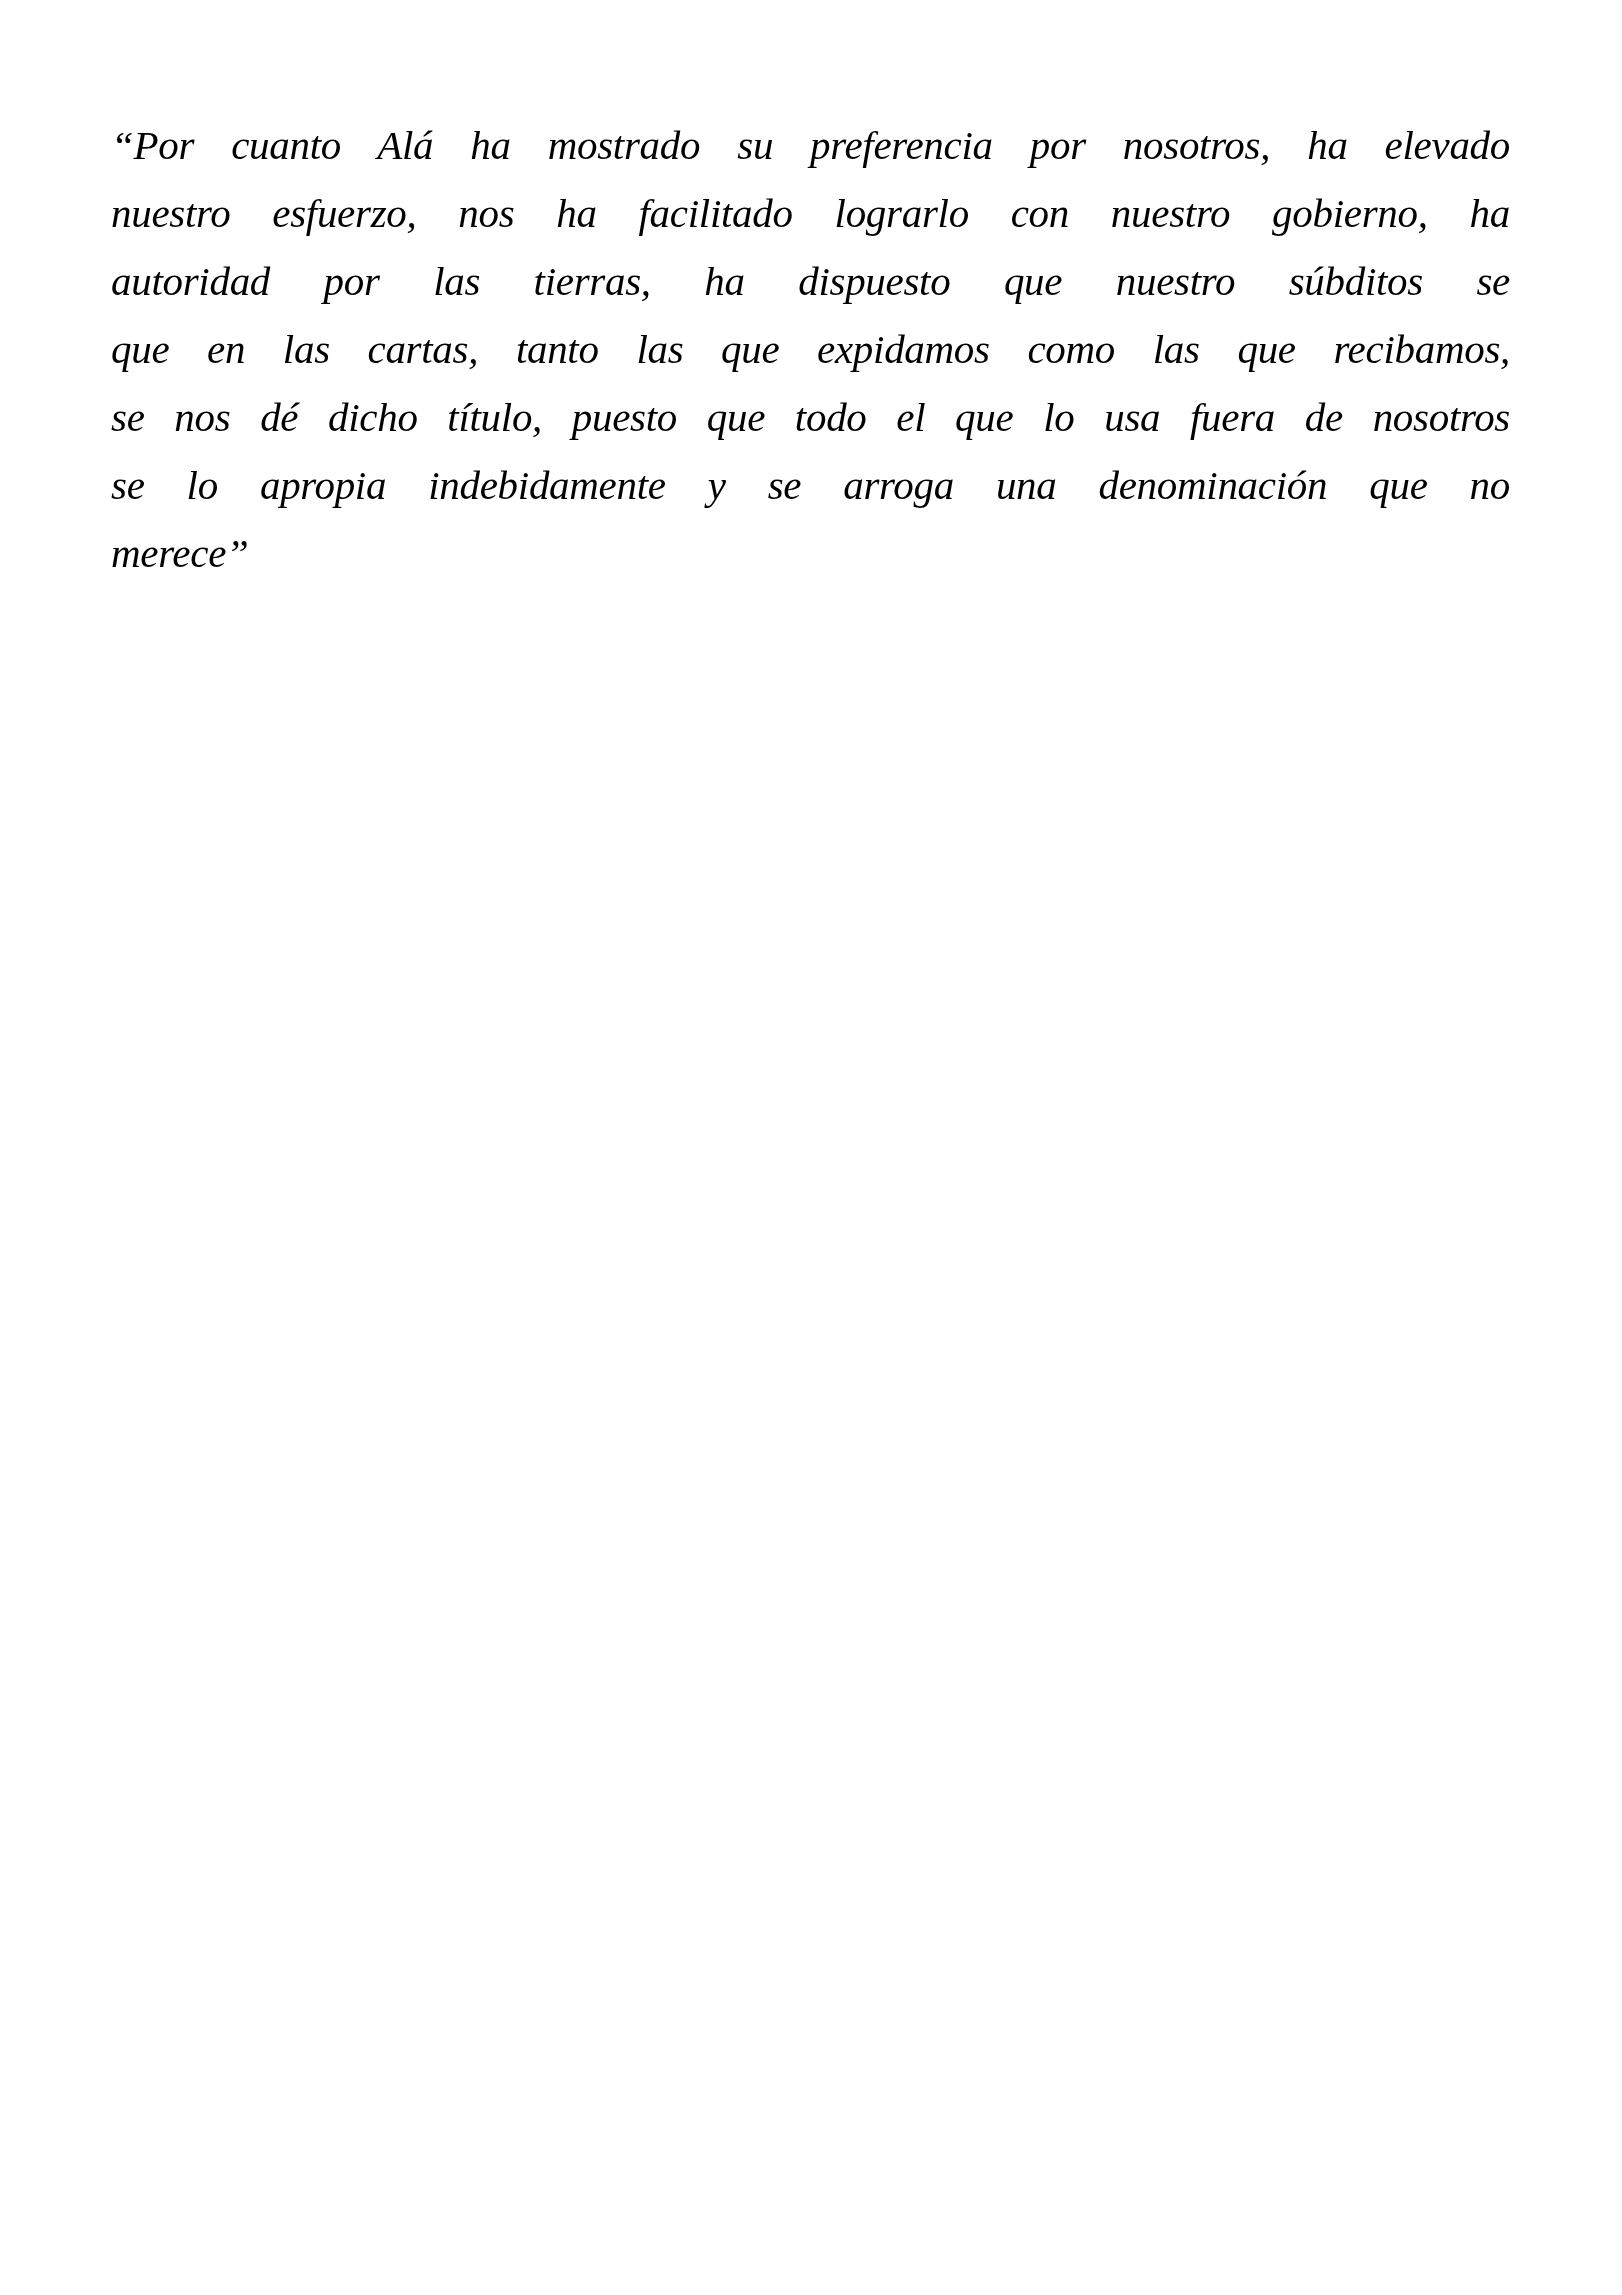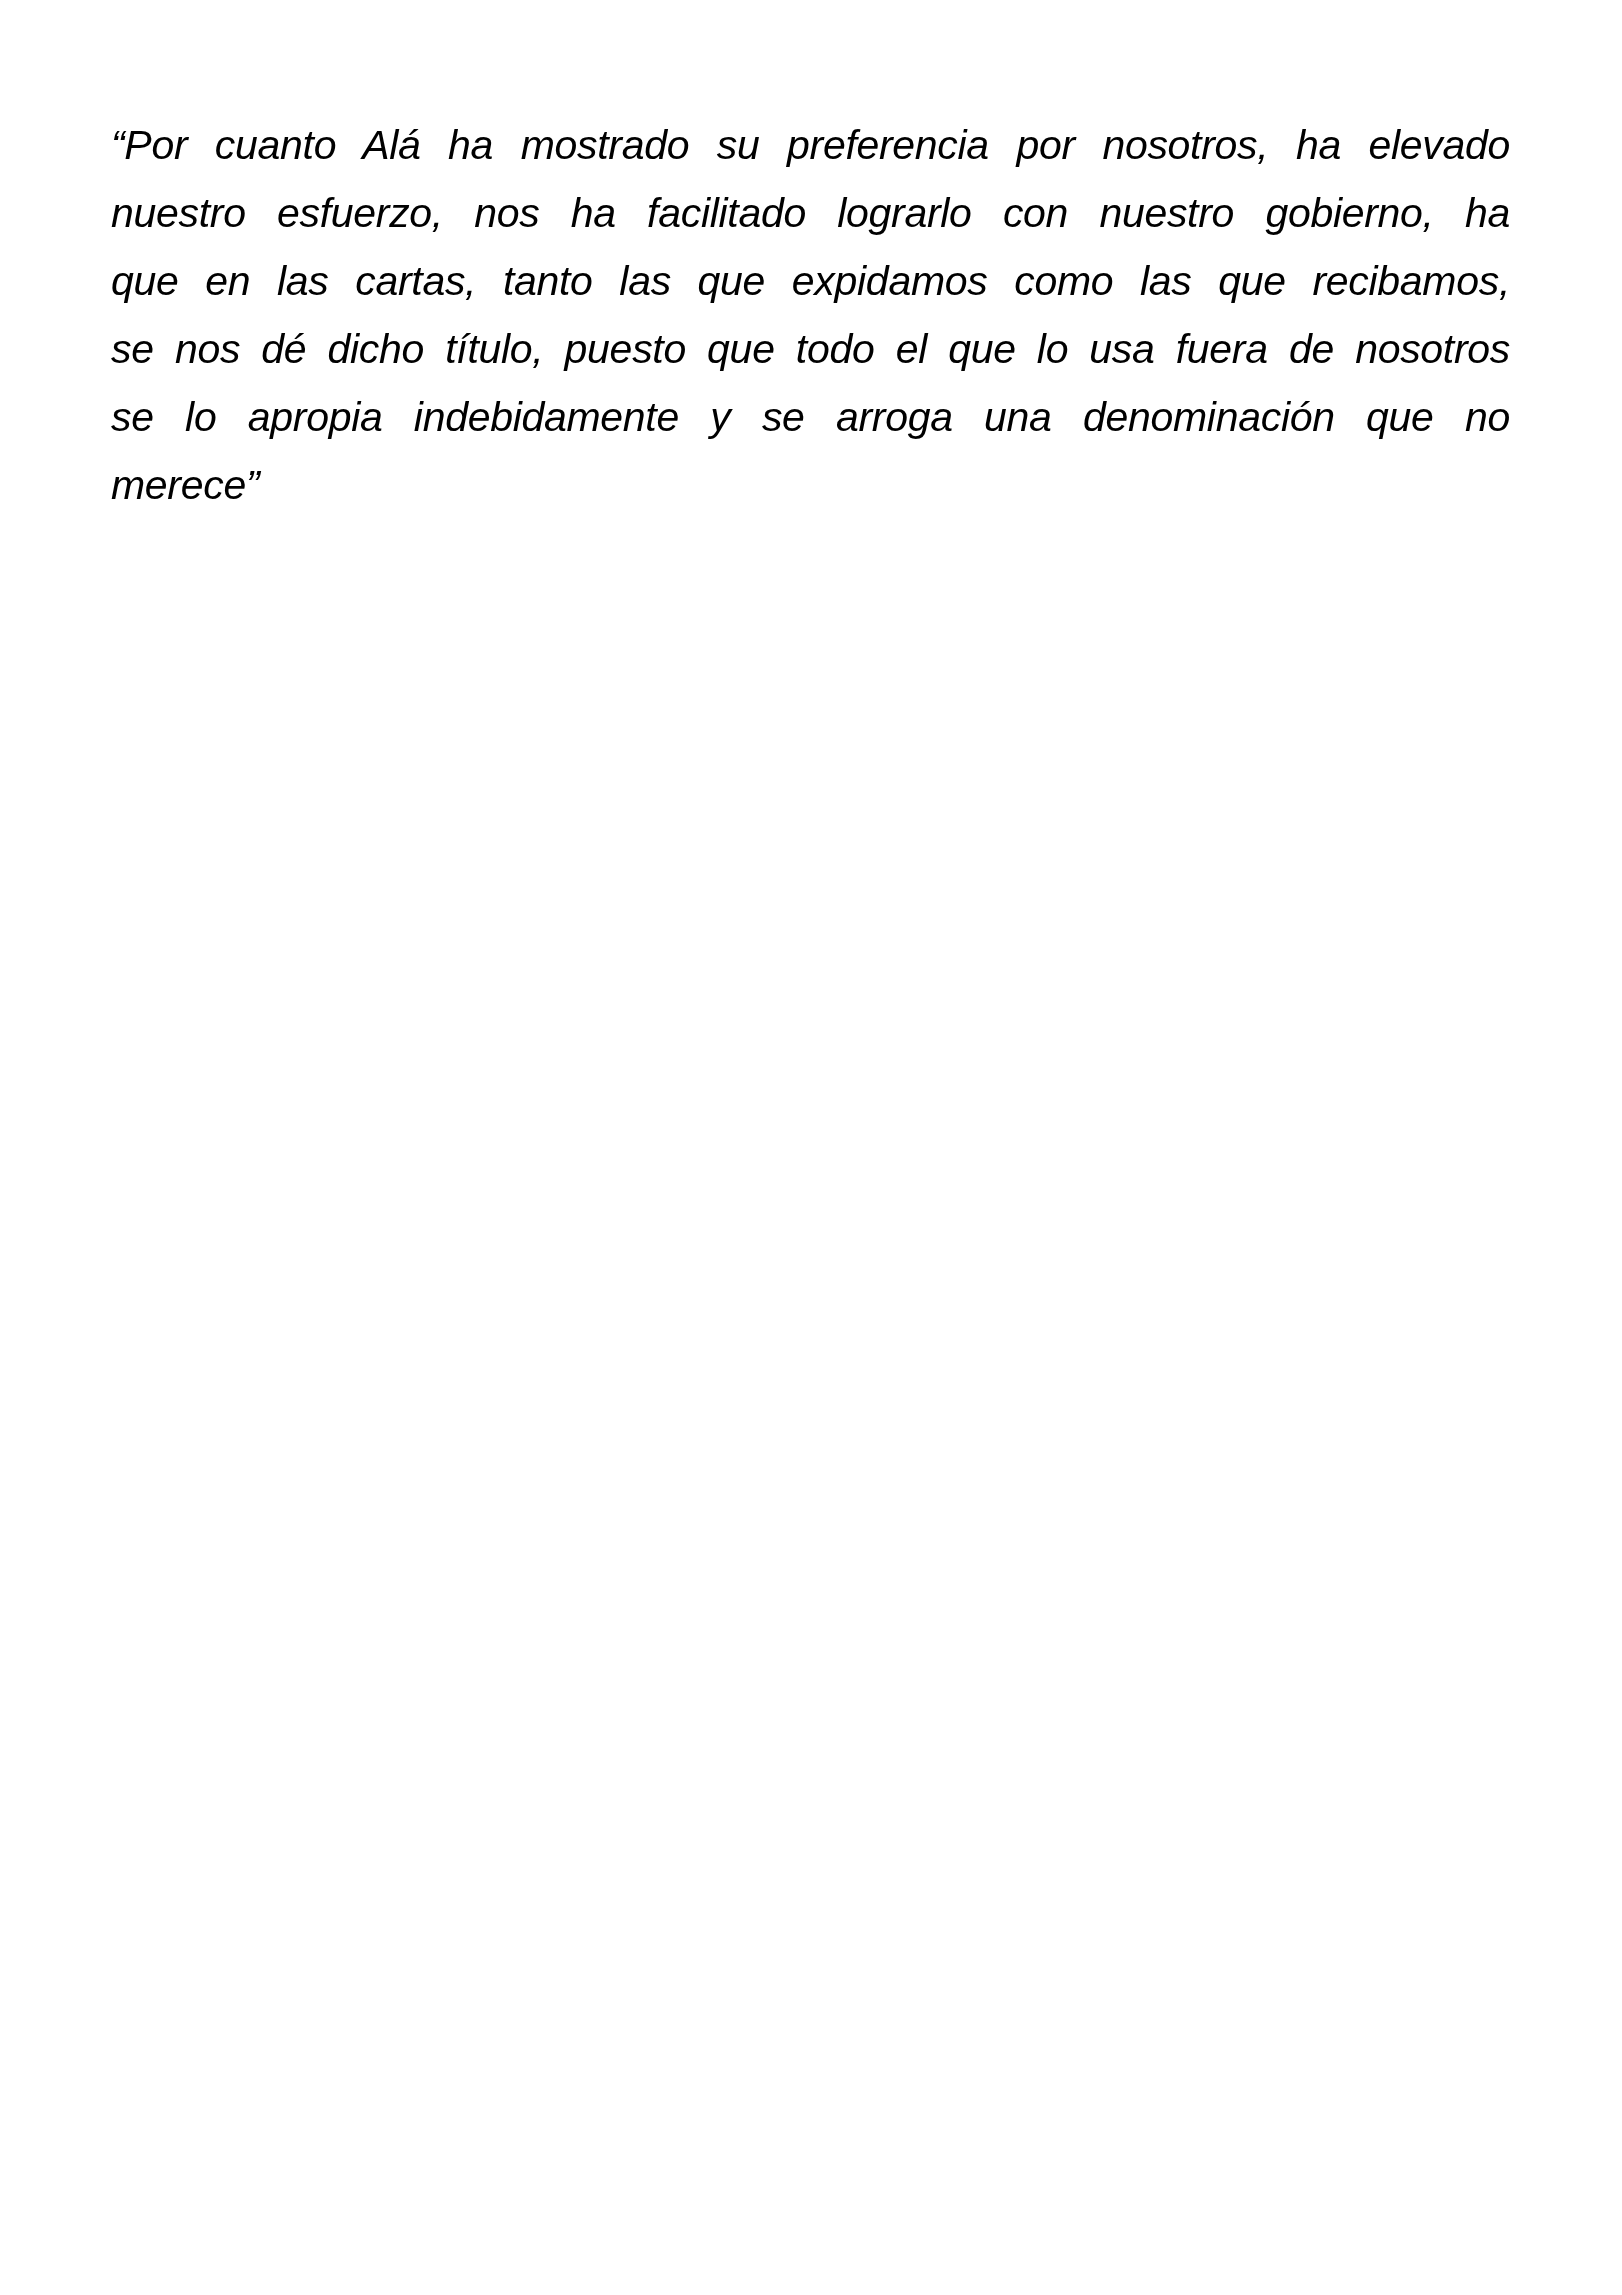--- a/index.html
+++ b/index.html
@@ -6,21 +6,21 @@
     margin: 0;
     padding: 0;
     background: #ffffff;
   }
   .page {
     position: relative;
     width: 1623px;
     height: 2295px;
     background: #ffffff;
     overflow: hidden;
-    font-family: Liberation Sans, sans-serif;
+    font-family: Liberation Serif, serif;
   }
   .quote {
     position: absolute;
     top: 111px;
     left: 111px;
     width: 1399px;
     color: #000000;
     font-style: italic;
     font-size: 41px;
     line-height: 68px;
@@ -37,19 +37,20 @@
     font-weight: bold;
   }
 </style>
 </head>
 <body>
 
 <div class="page">
   <div class="quote" id="quote">
       <div class="line"><span class="seg">“Por cuanto Alá ha mostrado su preferencia por nosotros, ha elevado</span></div>
       <div class="line"><span class="seg">nuestro esfuerzo, nos ha facilitado lograrlo con nuestro gobierno, ha</span></div>
+      <div class="line"><span class="seg">autoridad por las tierras, ha dispuesto que nuestro súbditos se</span></div>
       <div class="line"><span class="seg">que en las cartas, tanto las que expidamos como las que recibamos,</span></div>
       <div class="line"><span class="seg">se nos dé dicho título, puesto que todo el que lo usa fuera de nosotros</span></div>
       <div class="line"><span class="seg">se lo apropia indebidamente y se arroga una denominación que no</span></div>
       <div class="line last"><span class="seg">merece”</span></div>
     </div>
 </div>
 
 
 </body></html>

